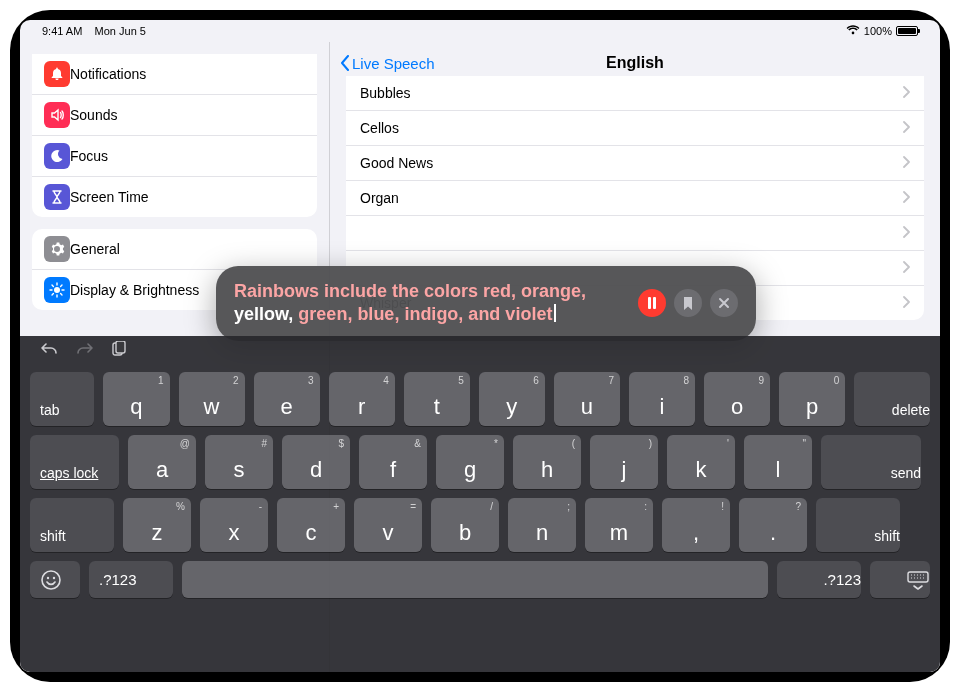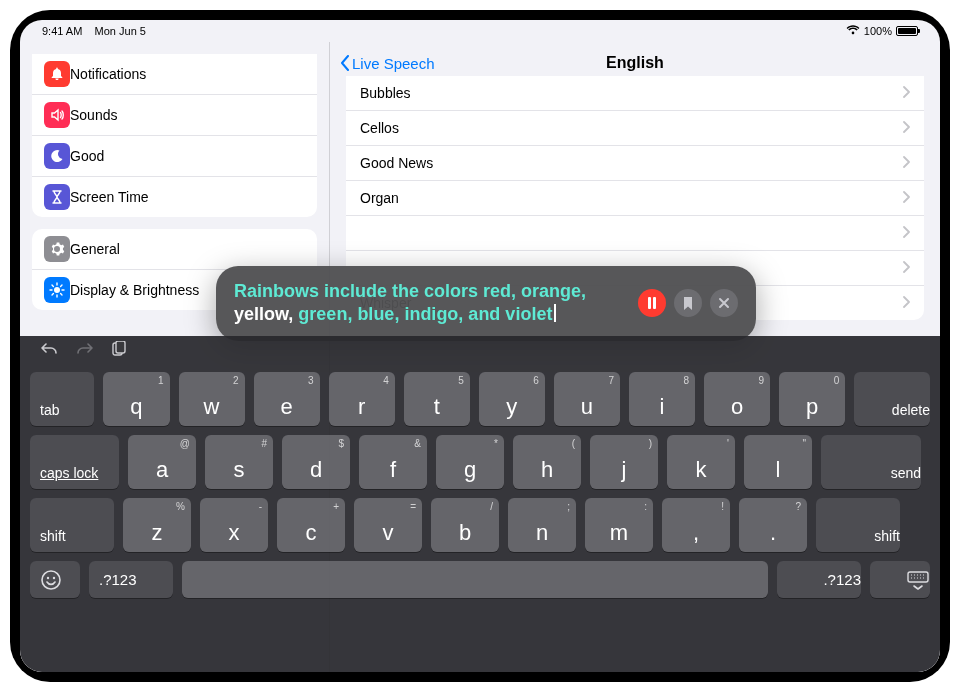--- a/index.html
+++ b/index.html
@@ -4,21 +4,21 @@
 <style>
   * { margin: 0; padding: 0; box-sizing: border-box; font-family: -apple-system, "Helvetica Neue", Arial, sans-serif; }
   body { background: #fff; display: flex; align-items: center; justify-content: center; height: 692px; }
   .device {
     width: 940px; height: 672px;
     background: #000; border-radius: 40px; padding: 10px;
     position: relative;
   }
   .screen {
     width: 100%; height: 100%;
-    background: #f2f2f7; border-radius: 22px; overflow: hidden;
+    background: #f2f2f7; border-radius: 10px; overflow: hidden;
     position: relative;
   }
   .statusbar {
     position: absolute; top: 0; left: 0; right: 0; height: 22px;
     display: flex; justify-content: space-between; align-items: center;
     padding: 0 22px; font-size: 11px; font-weight: 500; color: #000;
   }
   .statusbar .right { display: flex; align-items: center; gap: 4px; }
   .batt { width: 22px; height: 10px; border: 1px solid #000; border-radius: 2px; position: relative; }
   .batt::after { content:""; position:absolute; right:-3px; top:2px; width:2px; height:4px; background:#000; border-radius:0 1px 1px 0;}
@@ -48,21 +48,21 @@
   .chev { color:#c4c4c8; }
 
   
   .bubble {
     position:absolute; top:246px; left:196px; width:540px;
     background:rgba(80,80,82,0.96); border-radius:22px;
     padding:14px 18px; display:flex; align-items:center; gap:12px;
     box-shadow: 0 8px 30px rgba(0,0,0,0.35);
   }
   .bubble-text { flex:1; font-size:18px; line-height:1.3; font-weight:600;}
-  .bt-dim { color:#5eead4;}
+  .bt-dim { color:#fca5a5;}
   .bt-bright { color:#fff;}
   .cursor { display:inline-block; width:2px; height:18px; background:#fff; vertical-align:-2px; margin-left:2px;}
   .bubble-btns { display:flex; gap:8px;}
   .bbtn { width:28px; height:28px; border-radius:14px; display:flex; align-items:center; justify-content:center; cursor:pointer;}
   .bbtn.pause { background:#ff3b30; color:#fff;}
   .bbtn.gray { background:#6c6c70; color:#c8c8ce;}
 
   
   .kb-region {
     position:absolute; left:0; right:0; bottom:0; top:316px;
@@ -135,21 +135,21 @@
                 </svg>
               </div>
               <span>Sounds</span>
             </div>
             <div class="sb-row">
               <div class="sb-icon" style="background: rgb(88, 86, 214);">
                 <svg viewBox="0 0 16 16">
                   <path d="M10.5 2.5A6 6 0 1 0 13.5 11 5 5 0 0 1 10.5 2.5z" fill="#fff"></path>
                 </svg>
               </div>
-              <span>Good</span>
+              <span>Focus</span>
             </div>
             <div class="sb-row">
               <div class="sb-icon" style="background: rgb(88, 86, 214);">
                 <svg viewBox="0 0 16 16">
                   <path d="M4 2h8M4 14h8M5 2c0 3 3 4 3 6s-3 3-3 6M11 2c0 3-3 4-3 6s3 3 3 6" stroke="#fff" stroke-width="1.5" fill="none" stroke-linecap="round"></path>
                 </svg>
               </div>
               <span>Screen Time</span>
             </div>
           </div>

